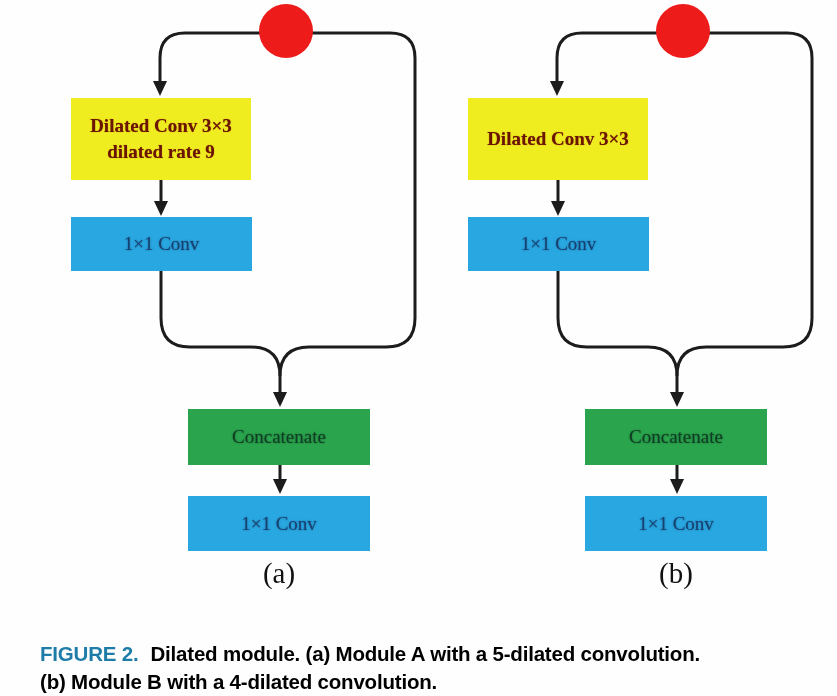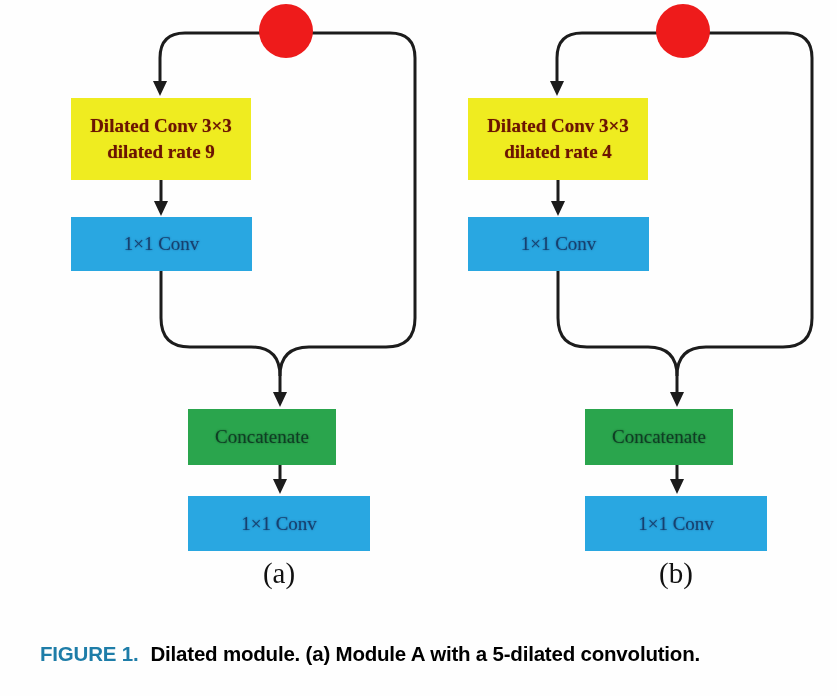--- a/index.html
+++ b/index.html
@@ -65,21 +65,21 @@
   }
   .box.conv-top {
     left: 71px; top: 217px;
     width: 181px; height: 54px;
     background: var(--blue);
     color: var(--blue_text);
     text-shadow: 0 0 2px rgba(20,50,100,0.6);
   }
   .box.concat {
     left: 188px; top: 409px;
-    width: 148px; height: 56px;
+    width: 182px; height: 56px;
     background: var(--green);
     color: var(--green_text);
     text-shadow: 0 0 2px rgba(10,45,25,0.6);
     font-family: Liberation Serif, serif;
   }
   .box.conv-bottom {
     left: 188px; top: 496px;
     width: 182px; height: 55px;
     background: var(--blue);
     color: var(--blue_text);
@@ -153,31 +153,31 @@
       <path class="wire" d="M 161 180 V 203"></path>
       <path class="wire" d="M 280 465 V 481"></path>
       <polygon class="head" points="153,81 167,81 160,96"></polygon>
       <polygon class="head" points="154,201 168,201 161,216"></polygon>
       <polygon class="head" points="273,392 287,392 280,407"></polygon>
       <polygon class="head" points="273,479 287,479 280,494"></polygon>
       <circle class="node" cx="286" cy="31" r="27"></circle>
     </svg>
     <div class="box dilated">
       <span>Dilated Conv 3×3</span>
-      <span>dilated rate 4</span>
     </div>
     <div class="box conv-top">
       <span>1×1 Conv</span>
     </div>
     <div class="box concat">
       <span>Concatenate</span>
     </div>
     <div class="box conv-bottom">
       <span>1×1 Conv</span>
     </div>
     <div class="module-label">(b)</div>
   </div>
 
   <div class="caption">
-    <span class="tag">FIGURE 1.</span><span>Dilated module. (a) Module A with a 5-dilated convolution.</span><br>
+    <span class="tag">FIGURE 2.</span><span>Dilated module. (a) Module A with a 5-dilated convolution.</span><br>
+    <span>(b) Module B with a 4-dilated convolution.</span>
   </div>
 
 </div>
 
 </body></html>

